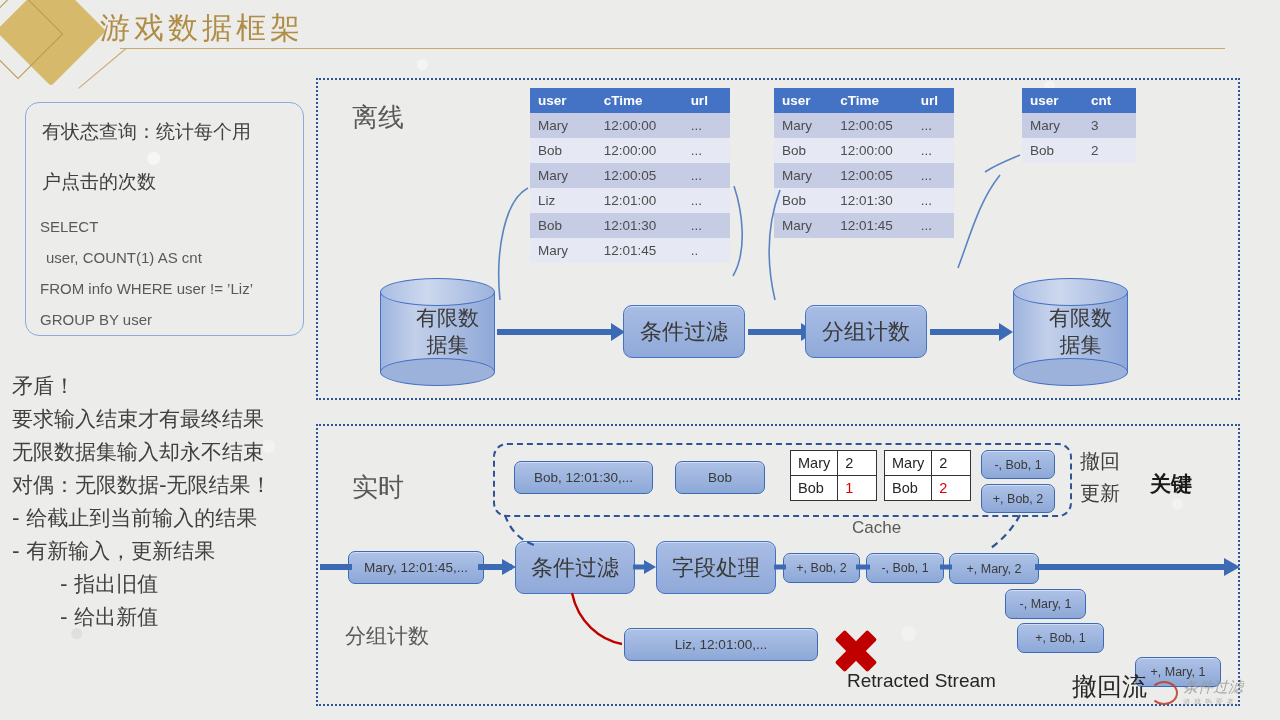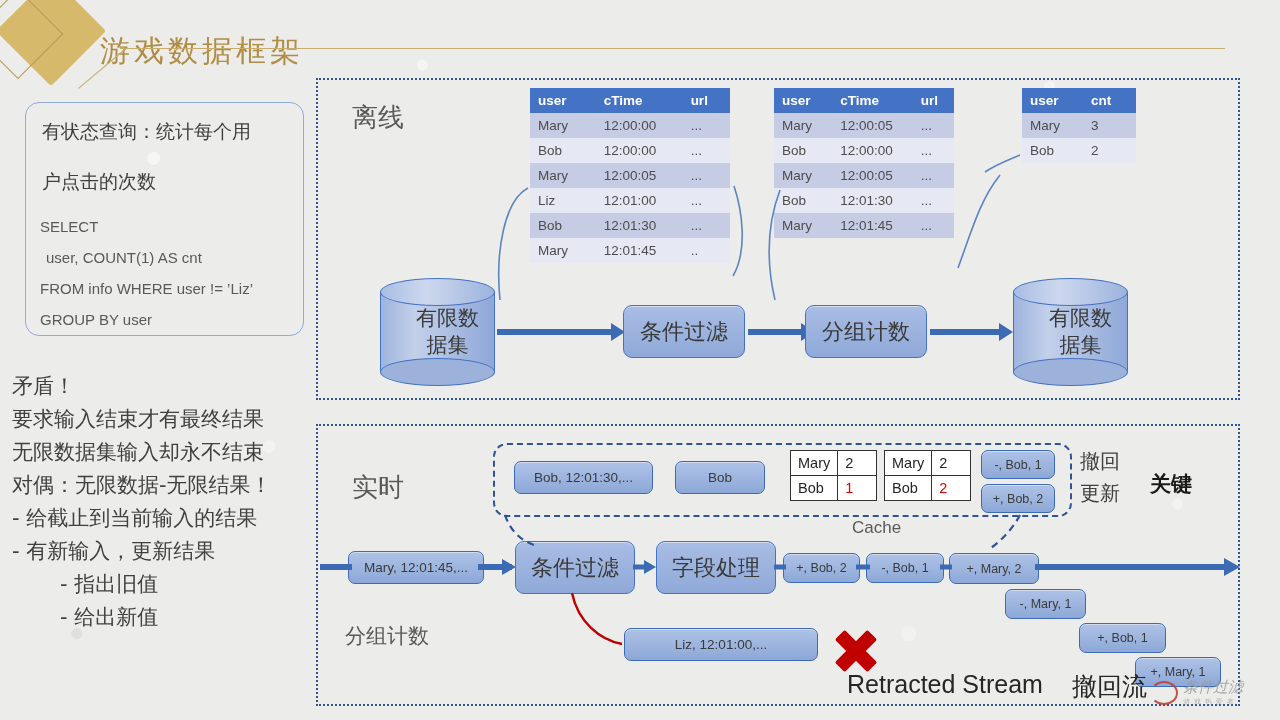--- a/index.html
+++ b/index.html
@@ -23,21 +23,21 @@
       radial-gradient(circle at 6% 88%, rgba(200,200,195,.35) 0 5px, transparent 6px),
       radial-gradient(circle at 56% 48%, rgba(200,200,195,.3) 0 5px, transparent 6px);
   }
 
   
   .hdr-diamond{position:absolute;left:12px;top:-8px;width:78px;height:78px;
     background:#d6b96b;transform:rotate(45deg);border-radius:3px;}
   .hdr-outline{position:absolute;left:-14px;top:2px;width:62px;height:62px;
     border:1.5px solid #b99a55;transform:rotate(45deg);}
   .hdr-title{position:absolute;left:100px;top:8px;font-size:30px;color:#b08d46;
-    letter-spacing:4px;font-family:"DejaVu Sans","Liberation Sans",sans-serif;margin-top:23px;}
+    letter-spacing:4px;font-family:"DejaVu Sans","Liberation Sans",sans-serif;}
   .hdr-rule{position:absolute;left:120px;top:48px;width:1105px;height:1px;background:#c9ab6c;}
   .hdr-rule-diag{position:absolute;left:64px;top:48px;width:62px;height:1px;
     background:#c9ab6c;transform:rotate(-40deg);transform-origin:right center;}
 
   
   .sql-box{position:absolute;left:25px;top:102px;width:277px;height:232px;
     border:1.2px solid #8faadc;border-radius:14px;background:transparent;}
   .sql-cn{position:absolute;color:#404040;font-size:19px;
     font-family:"DejaVu Sans","Liberation Sans",sans-serif;}
   .sql-en{position:absolute;color:#595959;font-size:15px;}
@@ -103,21 +103,21 @@
   .mini td.hi{color:#e00000;}
   .cache-dash{position:absolute;border:2.5px dashed #2f5496;border-radius:14px;}
   .cache-lbl{position:absolute;font-size:17px;color:#595959;}
 
   .redx{position:absolute;width:46px;height:46px;}
   .redx:before,.redx:after{content:"";position:absolute;left:50%;top:0;
     width:14px;height:46px;background:#c00000;border-radius:2px;margin-left:-7px;}
   .redx:before{transform:rotate(45deg);}
   .redx:after{transform:rotate(-45deg);}
 
-  .retract-txt{position:absolute;font-size:25px;color:#262626;white-space:nowrap;}
+  .retract-txt{position:absolute;font-size:19px;color:#262626;white-space:nowrap;}
   .retract-cn{position:absolute;font-size:25px;color:#262626;
     font-family:"DejaVu Sans","Liberation Sans",sans-serif;white-space:nowrap;}
   .side-note{position:absolute;font-size:20px;color:#404040;line-height:32px;
     font-family:"DejaVu Sans","Liberation Sans",sans-serif;}
   .key-note{position:absolute;font-size:21px;color:#1a1a1a;font-weight:bold;
     font-family:"DejaVu Sans","Liberation Sans",sans-serif;}
   .wuxian{position:absolute;font-size:21px;color:#595959;
     font-family:"DejaVu Sans","Liberation Sans",sans-serif;}
 
   svg.ov{position:absolute;left:0;top:0;width:1280px;height:720px;
@@ -342,21 +342,21 @@
   <div class="pill" style="left:348px;top:551px;width:134px;height:31px;">Mary, 12:01:45,...</div>
 
   <div class="proc" style="left:515px;top:541px;width:118px;height:51px;">条件过滤</div>
 
   <div class="proc" style="left:656px;top:541px;width:118px;height:51px;">字段处理</div>
 
   <div class="pill" style="left:783px;top:553px;width:75px;height:28px;font-size:12.5px;">+, Bob, 2</div>
   <div class="pill" style="left:866px;top:553px;width:76px;height:28px;font-size:12.5px;">-, Bob, 1</div>
   <div class="pill" style="left:949px;top:553px;width:88px;height:29px;font-size:12.5px;">+, Mary, 2</div>
   <div class="pill" style="left:1005px;top:589px;width:79px;height:28px;font-size:12.5px;">-, Mary, 1</div>
-  <div class="pill" style="left:1079px;top:623px;width:85px;height:28px;font-size:12.5px;">+, Bob, 1</div>
+  <div class="pill" style="left:1017px;top:623px;width:85px;height:28px;font-size:12.5px;">+, Bob, 1</div>
   <div class="pill" style="left:1135px;top:657px;width:84px;height:28px;font-size:12.5px;">+, Mary, 1</div>
 
   <div class="wuxian" style="left:345px;top:622px;">分组计数</div>
 
   <div class="pill" style="left:624px;top:628px;width:192px;height:31px;">Liz, 12:01:00,...</div>
 
   <div class="redx" style="left:833px;top:628px;"></div>
 
   <div class="retract-txt" style="left:847px;top:670px;">Retracted Stream</div>
   <div class="retract-cn" style="left:1072px;top:670px;">撤回流</div>

